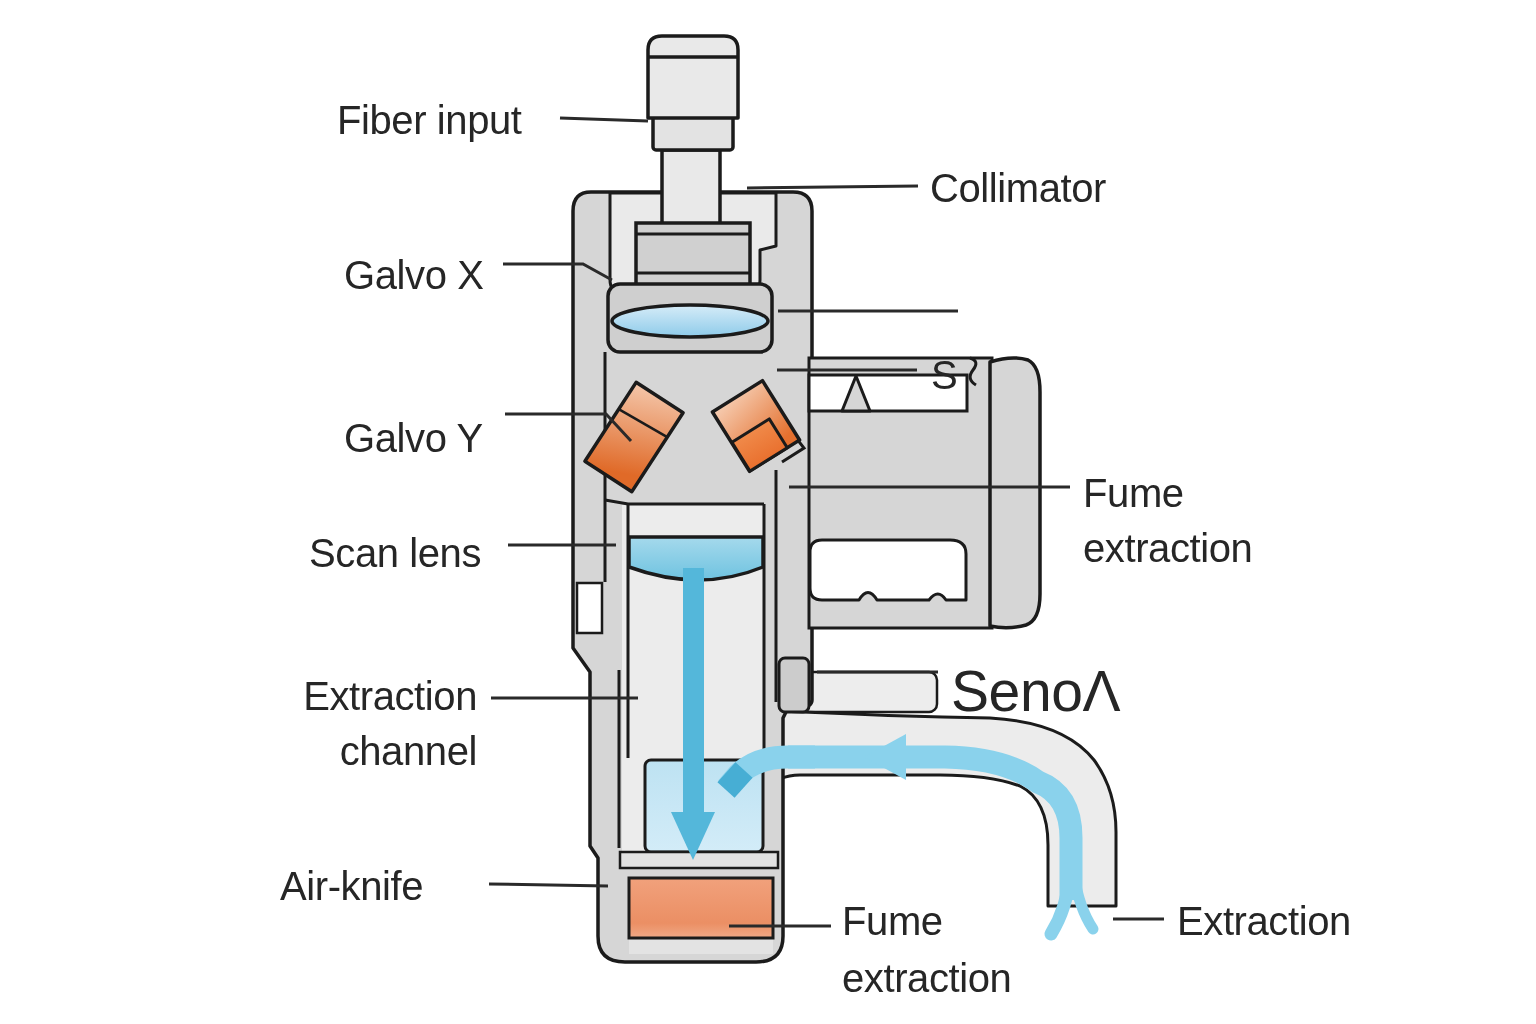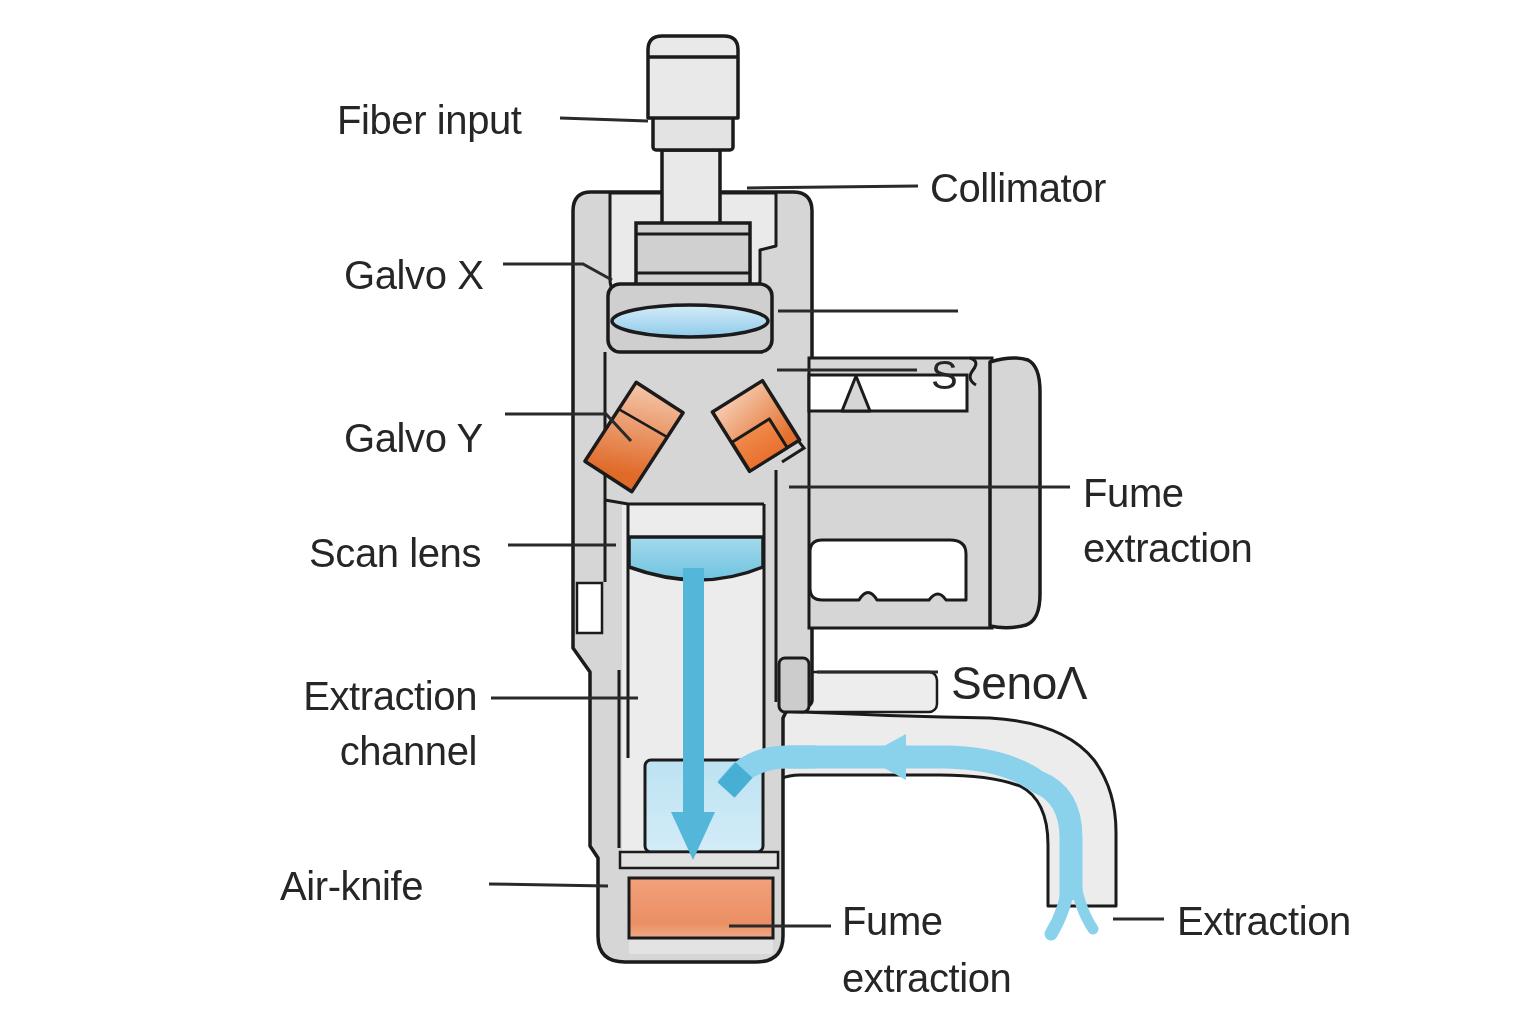--- a/index.html
+++ b/index.html
@@ -3,21 +3,21 @@
 <meta charset="utf-8">
 <style>
   html,body{margin:0;padding:0;background:#ffffff;}
   #stage{position:relative;width:1536px;height:1024px;background:#ffffff;overflow:hidden;
          font-family:"Liberation Sans", sans-serif;}
   #drawing{position:absolute;left:0;top:0;}
   .lbl{position:absolute;font:400 40px/1.38 "Liberation Sans",sans-serif;color:#262626;
        letter-spacing:-0.4px;white-space:nowrap;}
   .lbl .ln{display:block;}
   .align-right{text-align:right;}
-  .senon{font-size:46px;}
+  .senon{font-size:57px;}
 </style>
 </head>
 <body>
 
 <div id="stage">
 
   <svg id="drawing" width="1536" height="1024" viewBox="0 0 1536 1024">
     <defs>
       <linearGradient id="gMirror" x1="0" y1="0" x2="0.25" y2="1">
         <stop offset="0" stop-color="#f4c7ab"></stop>

